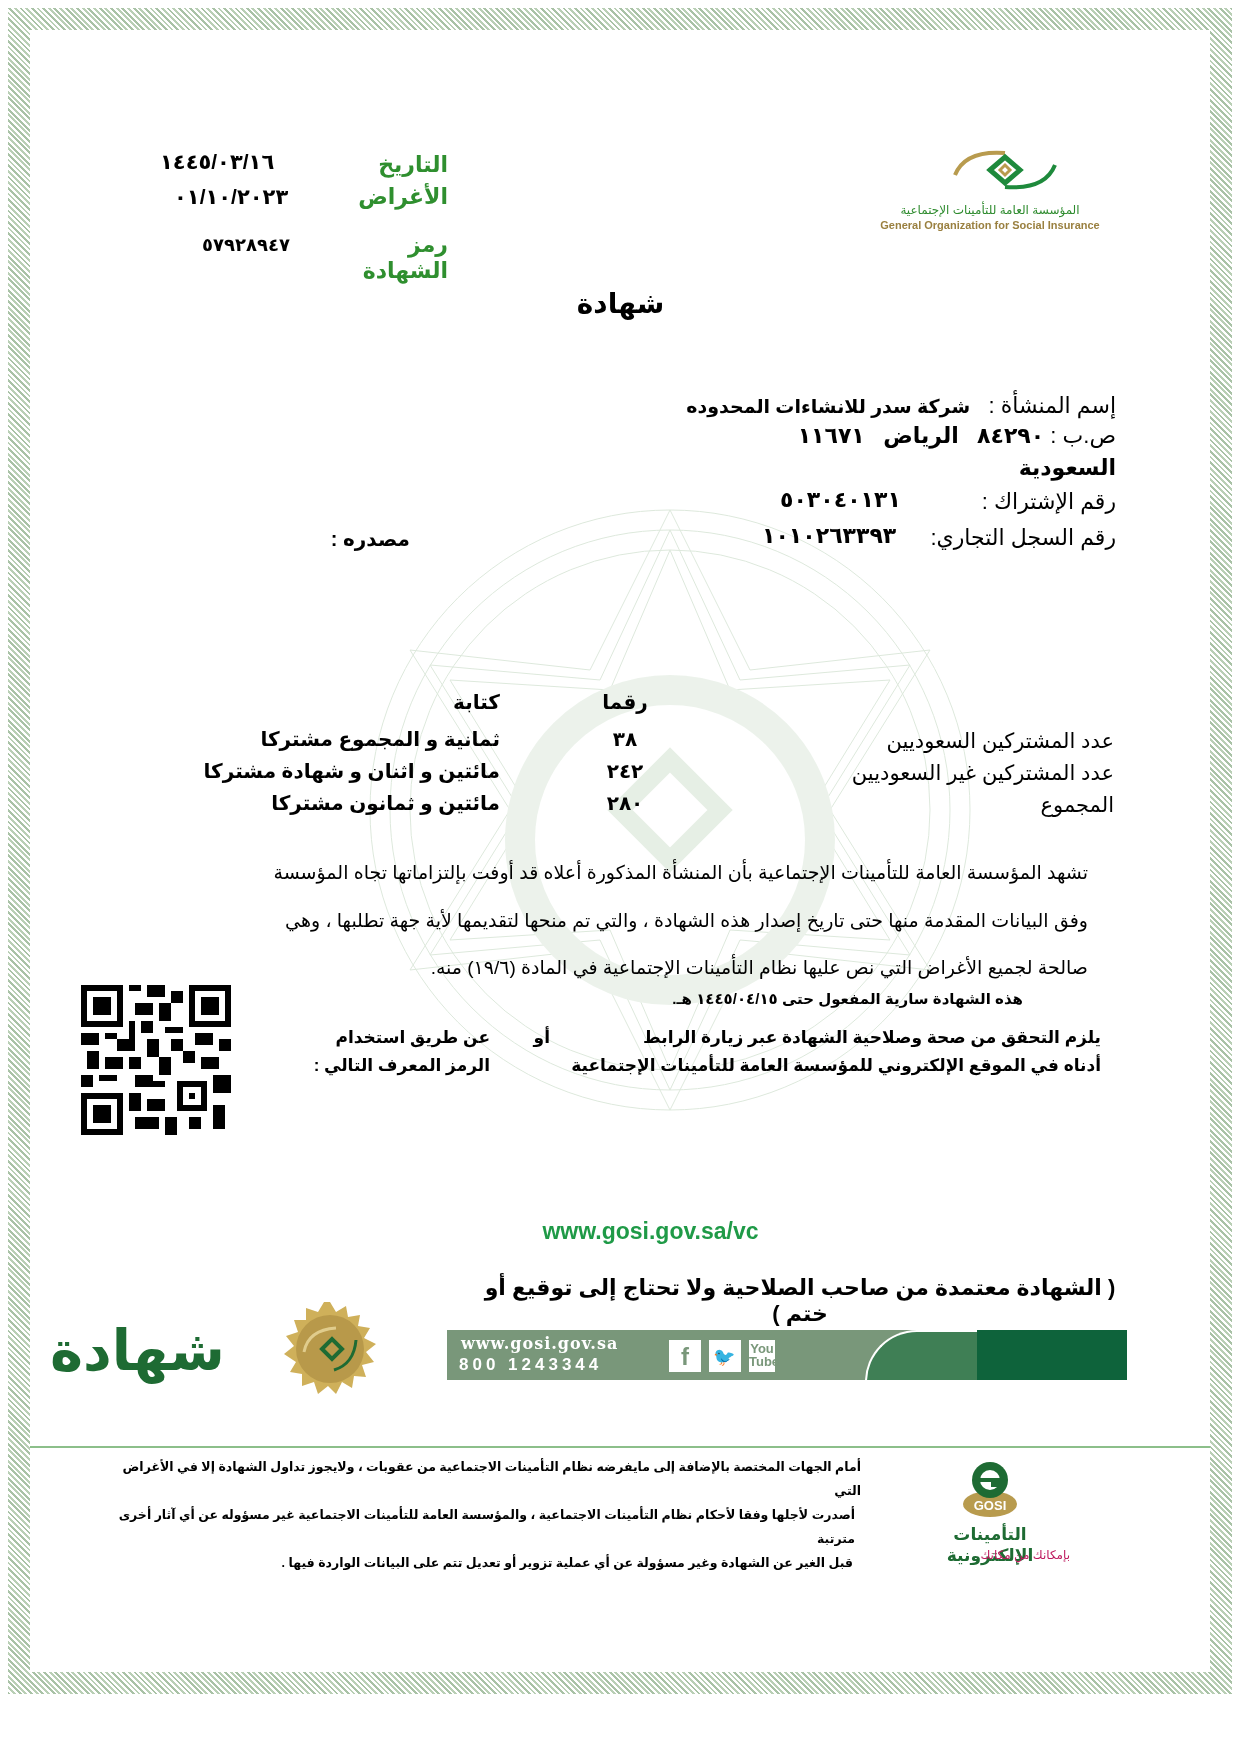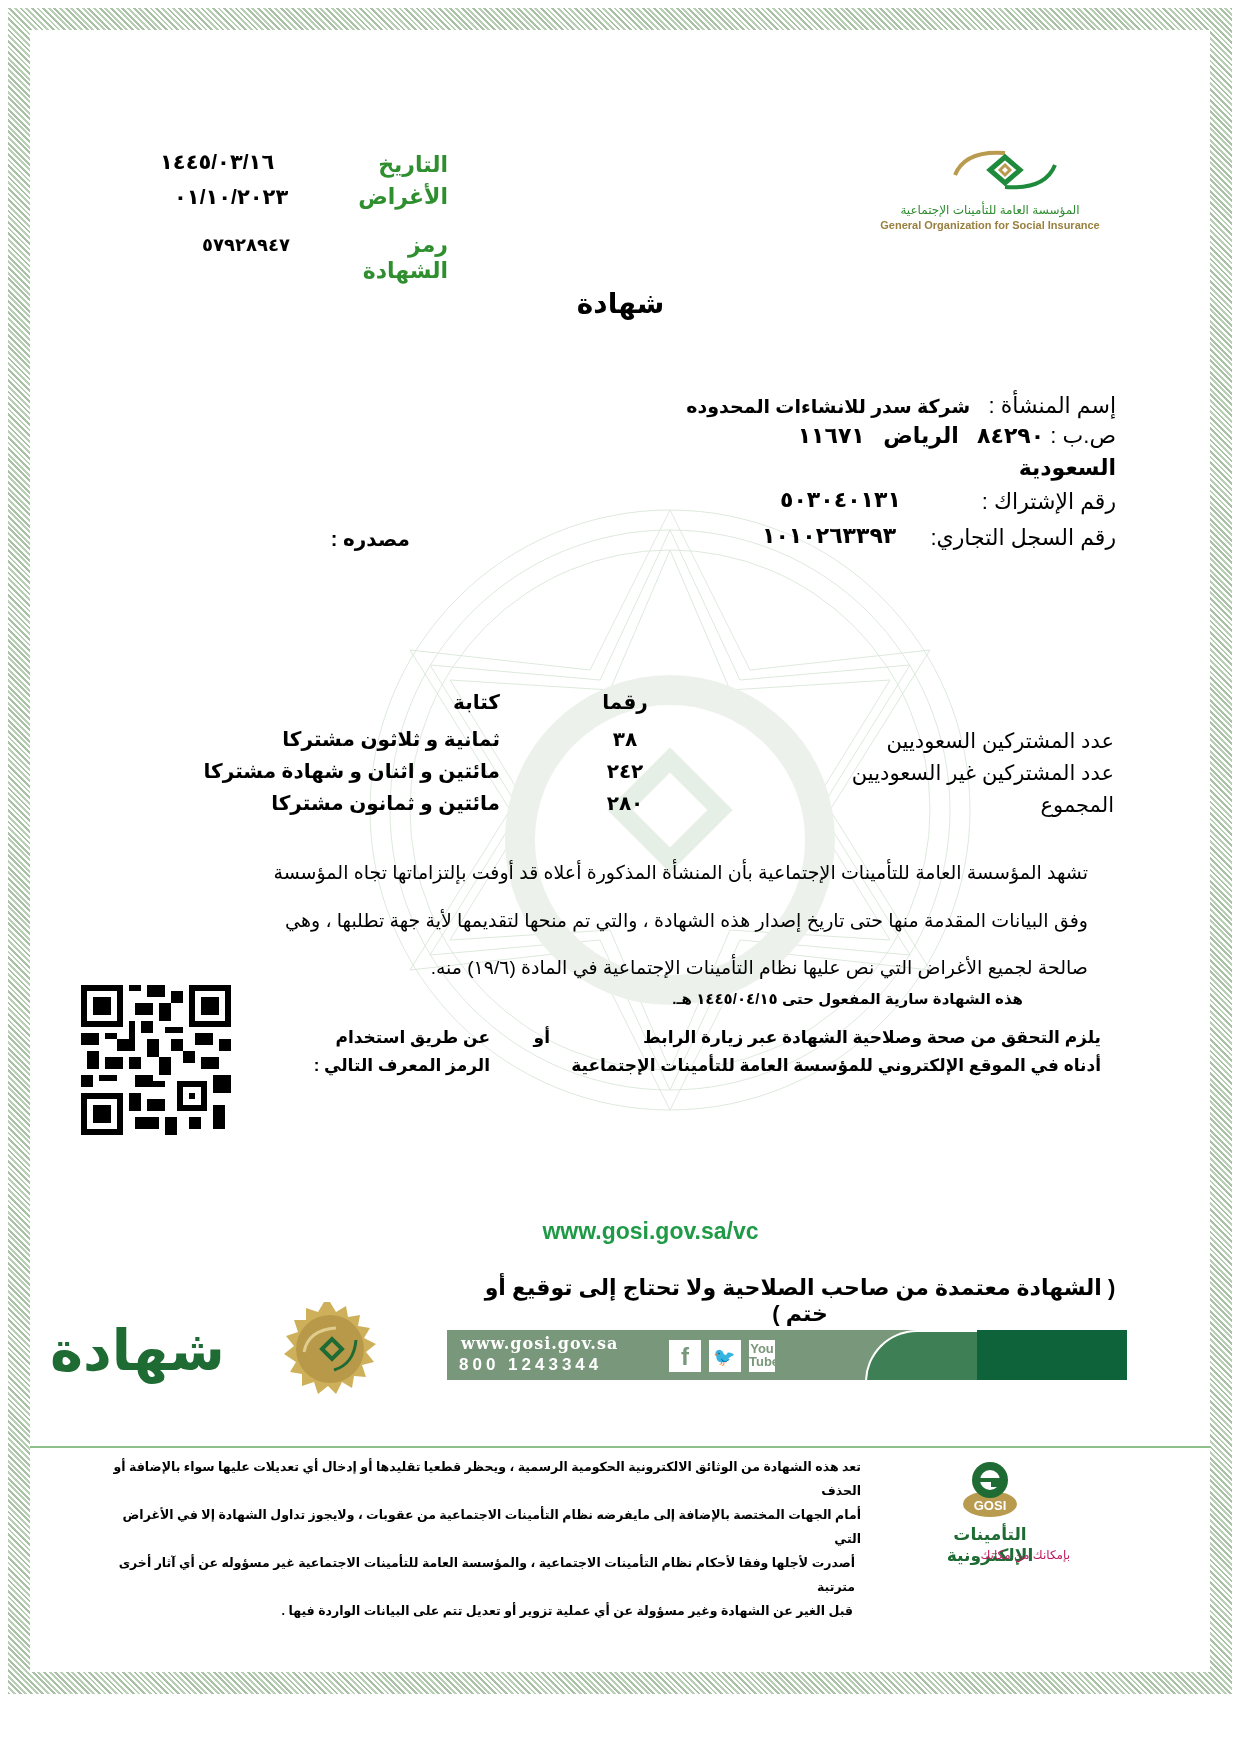--- a/index.html
+++ b/index.html
@@ -89,21 +89,21 @@
 <div class="abs info bold" style="left:780px;top:487px;letter-spacing:3px;">٥٠٣٠٤٠١٣١</div>
 <div class="abs rtl info" style="right:125px;top:525px;">رقم السجل التجاري:</div>
 <div class="abs info bold" style="left:762px;top:523px;letter-spacing:3px;">١٠١٠٢٦٣٣٩٣</div>
 <div class="abs rtl bold" style="left:310px;top:527px;font-size:20px;width:100px;text-align:right;">مصدره :</div>
 
 <div class="abs rtl tbl-h" style="left:590px;top:690px;width:70px;text-align:center;">رقما</div>
 <div class="abs rtl tbl-h" style="left:420px;top:690px;width:80px;text-align:right;">كتابة</div>
 
 <div class="abs rtl tbl-lbl" style="right:127px;top:729px;">عدد المشتركين السعوديين</div>
 <div class="abs tbl-cell" style="left:590px;top:727px;width:70px;text-align:center;letter-spacing:3px;">٣٨</div>
-<div class="abs rtl tbl-cell" style="left:200px;top:727px;width:300px;text-align:right;">ثمانية و ثلاثون مشتركا</div>
+<div class="abs rtl tbl-cell" style="left:200px;top:727px;width:300px;text-align:right;">ثمانية و المجموع مشتركا</div>
 
 <div class="abs rtl tbl-lbl" style="right:127px;top:761px;">عدد المشتركين غير السعوديين</div>
 <div class="abs tbl-cell" style="left:590px;top:759px;width:70px;text-align:center;letter-spacing:3px;">٢٤٢</div>
 <div class="abs rtl tbl-cell" style="left:160px;top:759px;width:340px;text-align:right;">مائتين و اثنان و شهادة مشتركا</div>
 
 <div class="abs rtl tbl-lbl" style="right:127px;top:793px;">المجموع</div>
 <div class="abs tbl-cell" style="left:590px;top:791px;width:70px;text-align:center;letter-spacing:3px;">٢٨٠</div>
 <div class="abs rtl tbl-cell" style="left:200px;top:791px;width:300px;text-align:right;">مائتين و ثمانون مشتركا</div>
 
 <div class="abs rtl para" style="right:153px;top:852px;white-space:nowrap;">تشهد المؤسسة العامة للتأمينات الإجتماعية بأن المنشأة المذكورة أعلاه قد أوفت بإلتزاماتها تجاه المؤسسة</div>
@@ -187,21 +187,20 @@
   <div class="banner-url">www.gosi.gov.sa</div>
   <div class="banner-phone">800 1243344</div>
   <div class="soc" style="left:222px;">f</div>
   <div class="soc" style="left:262px;font-size:18px;">🐦</div>
   <div class="soc" style="left:302px;width:26px;font-size:13px;line-height:13px;padding-top:2px;box-sizing:border-box;">You Tube</div>
 </div>
 
 <div class="sep"></div>
 
 <div class="abs rtl disclaimer" style="right:380px;top:1455px;width:760px;text-align:right;">
-  <div>تعد هذه الشهادة من الوثائق الالكترونية الحكومية الرسمية ، ويحظر قطعيا تقليدها أو إدخال أي تعديلات عليها سواء بالإضافة أو الحذف</div>
   <div>أمام الجهات المختصة بالإضافة إلى مايفرضه نظام التأمينات الاجتماعية من عقوبات ، ولايجوز تداول الشهادة إلا في الأغراض التي</div>
   <div style="padding-right:6px;">أصدرت لأجلها وفقا لأحكام نظام التأمينات الاجتماعية ، والمؤسسة العامة للتأمينات الاجتماعية غير مسؤوله عن أي آثار أخرى مترتبة</div>
   <div style="padding-right:8px;">قبل الغير عن الشهادة وغير مسؤولة عن أي عملية تزوير أو تعديل تتم على البيانات الواردة فيها .</div>
 </div>
 
 <div class="abs" style="left:910px;top:1460px;width:160px;height:110px;">
   <svg class="abs" style="left:52px;top:0;" width="56" height="58" viewBox="0 0 56 58">
     <ellipse cx="28" cy="44" rx="27" ry="13" fill="#b89b4e"></ellipse>
     <circle cx="28" cy="20" r="18" fill="#1e6b33"></circle>
     <circle cx="28" cy="20" r="10" fill="#fff"></circle>

